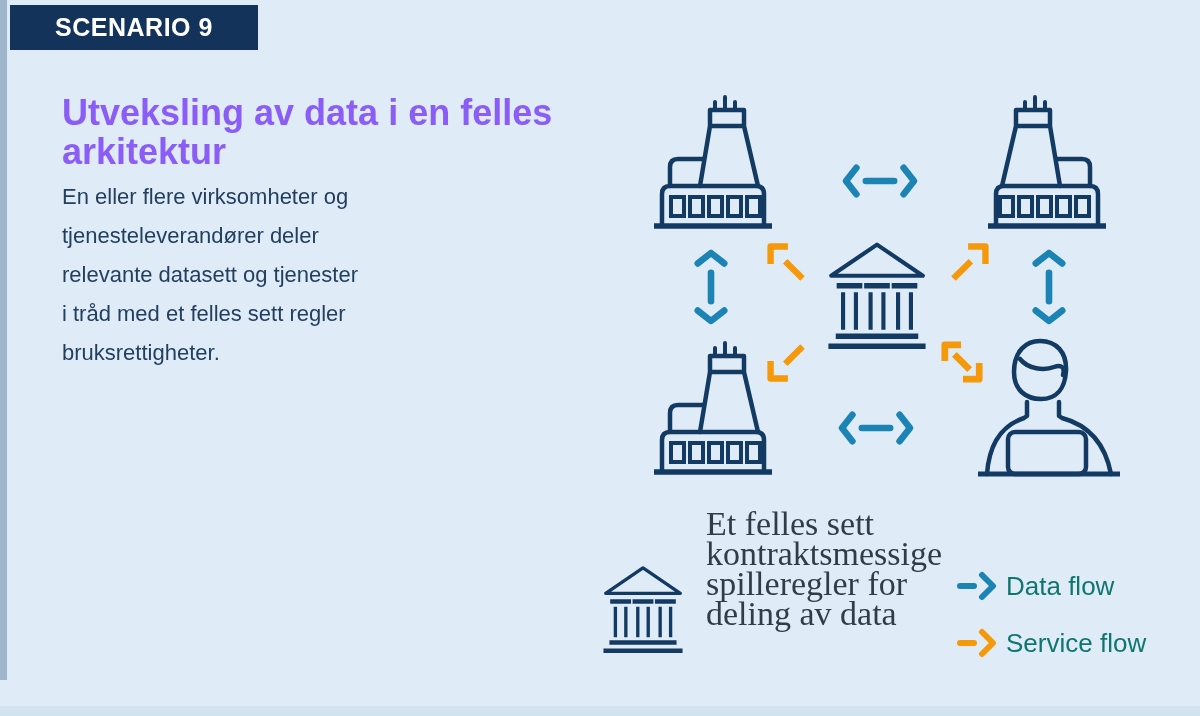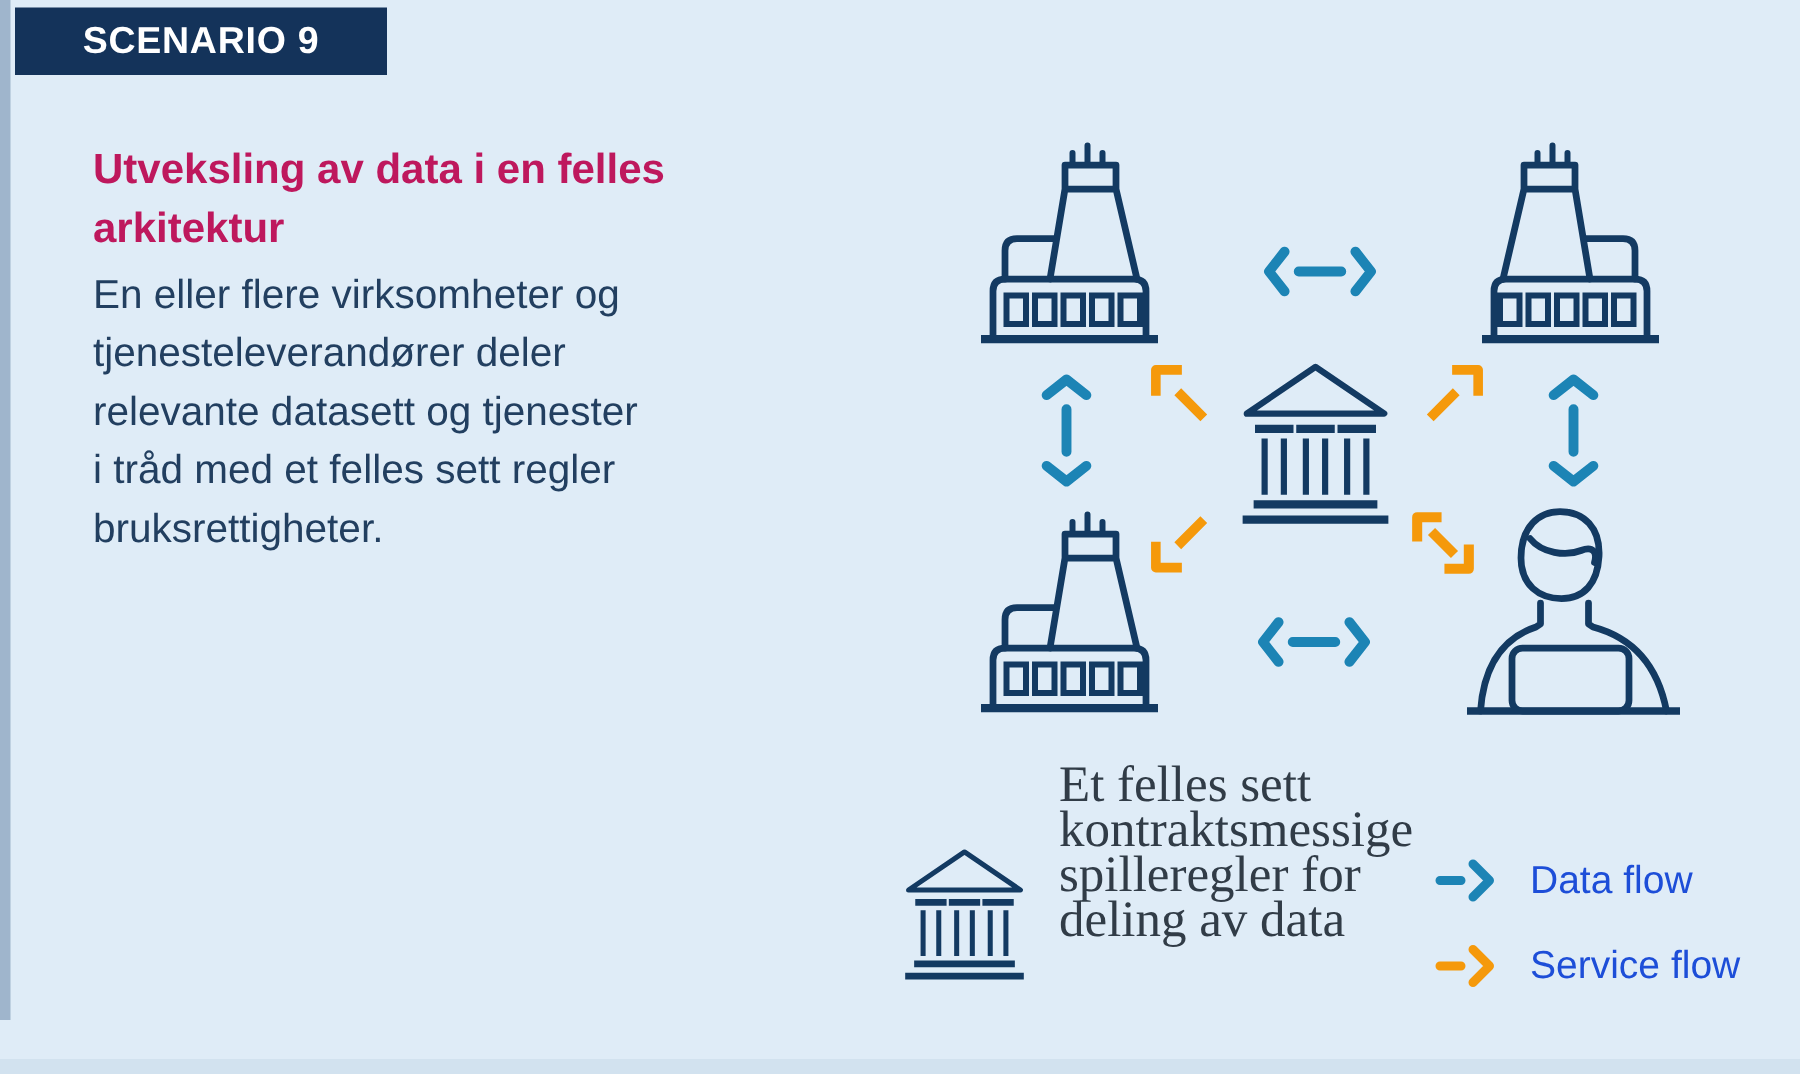--- a/index.html
+++ b/index.html
@@ -10,29 +10,29 @@
   
   .stripe-left{left:0;top:0;width:7px;height:680px;background:#9fb5cc;}
   .band-bottom{left:0;top:706px;width:1200px;height:10px;background:#d2e2ef;}
 
   
   .badge{left:10px;top:5px;width:248px;height:45px;background:#14335a;color:#ffffff;
          display:flex;align-items:center;justify-content:center;
          font-size:25px;font-weight:bold;letter-spacing:0.5px;}
 
   
-  .title{left:62px;top:93px;width:520px;color:#be185d;font-size:28px;font-weight:bold;
+  .title{left:62px;top:93px;width:520px;color:#8b5cf6;font-size:36px;font-weight:bold;
          line-height:39px;}
-  .body{left:62px;top:177px;width:520px;color:#223f60;font-size:27px;line-height:39px;}
+  .body{left:62px;top:177px;width:520px;color:#223f60;font-size:22px;line-height:39px;}
   .title div,.body div{white-space:nowrap;}
 
   
   .note{left:706px;top:509px;width:260px;color:#313c47;font-size:34px;line-height:30px;font-family:Liberation Serif, serif;}
   .note div{white-space:nowrap;}
-  .flow-row{display:flex;align-items:center;gap:22px;color:#1d4ed8;font-size:26px;}
+  .flow-row{display:flex;gap:8px;color:#0f766e;font-size:26px;}
   .flow-row-1{left:956px;top:571px;}
   .flow-row-2{left:956px;top:628px;}
 
   
   .navy{color:#133a62;}
   .blue{color:#1c84b5;}
   .orange{color:#f5990b;}
 
   .mirror{transform:scaleX(-1);}
   .rot90{transform:rotate(90deg);}

